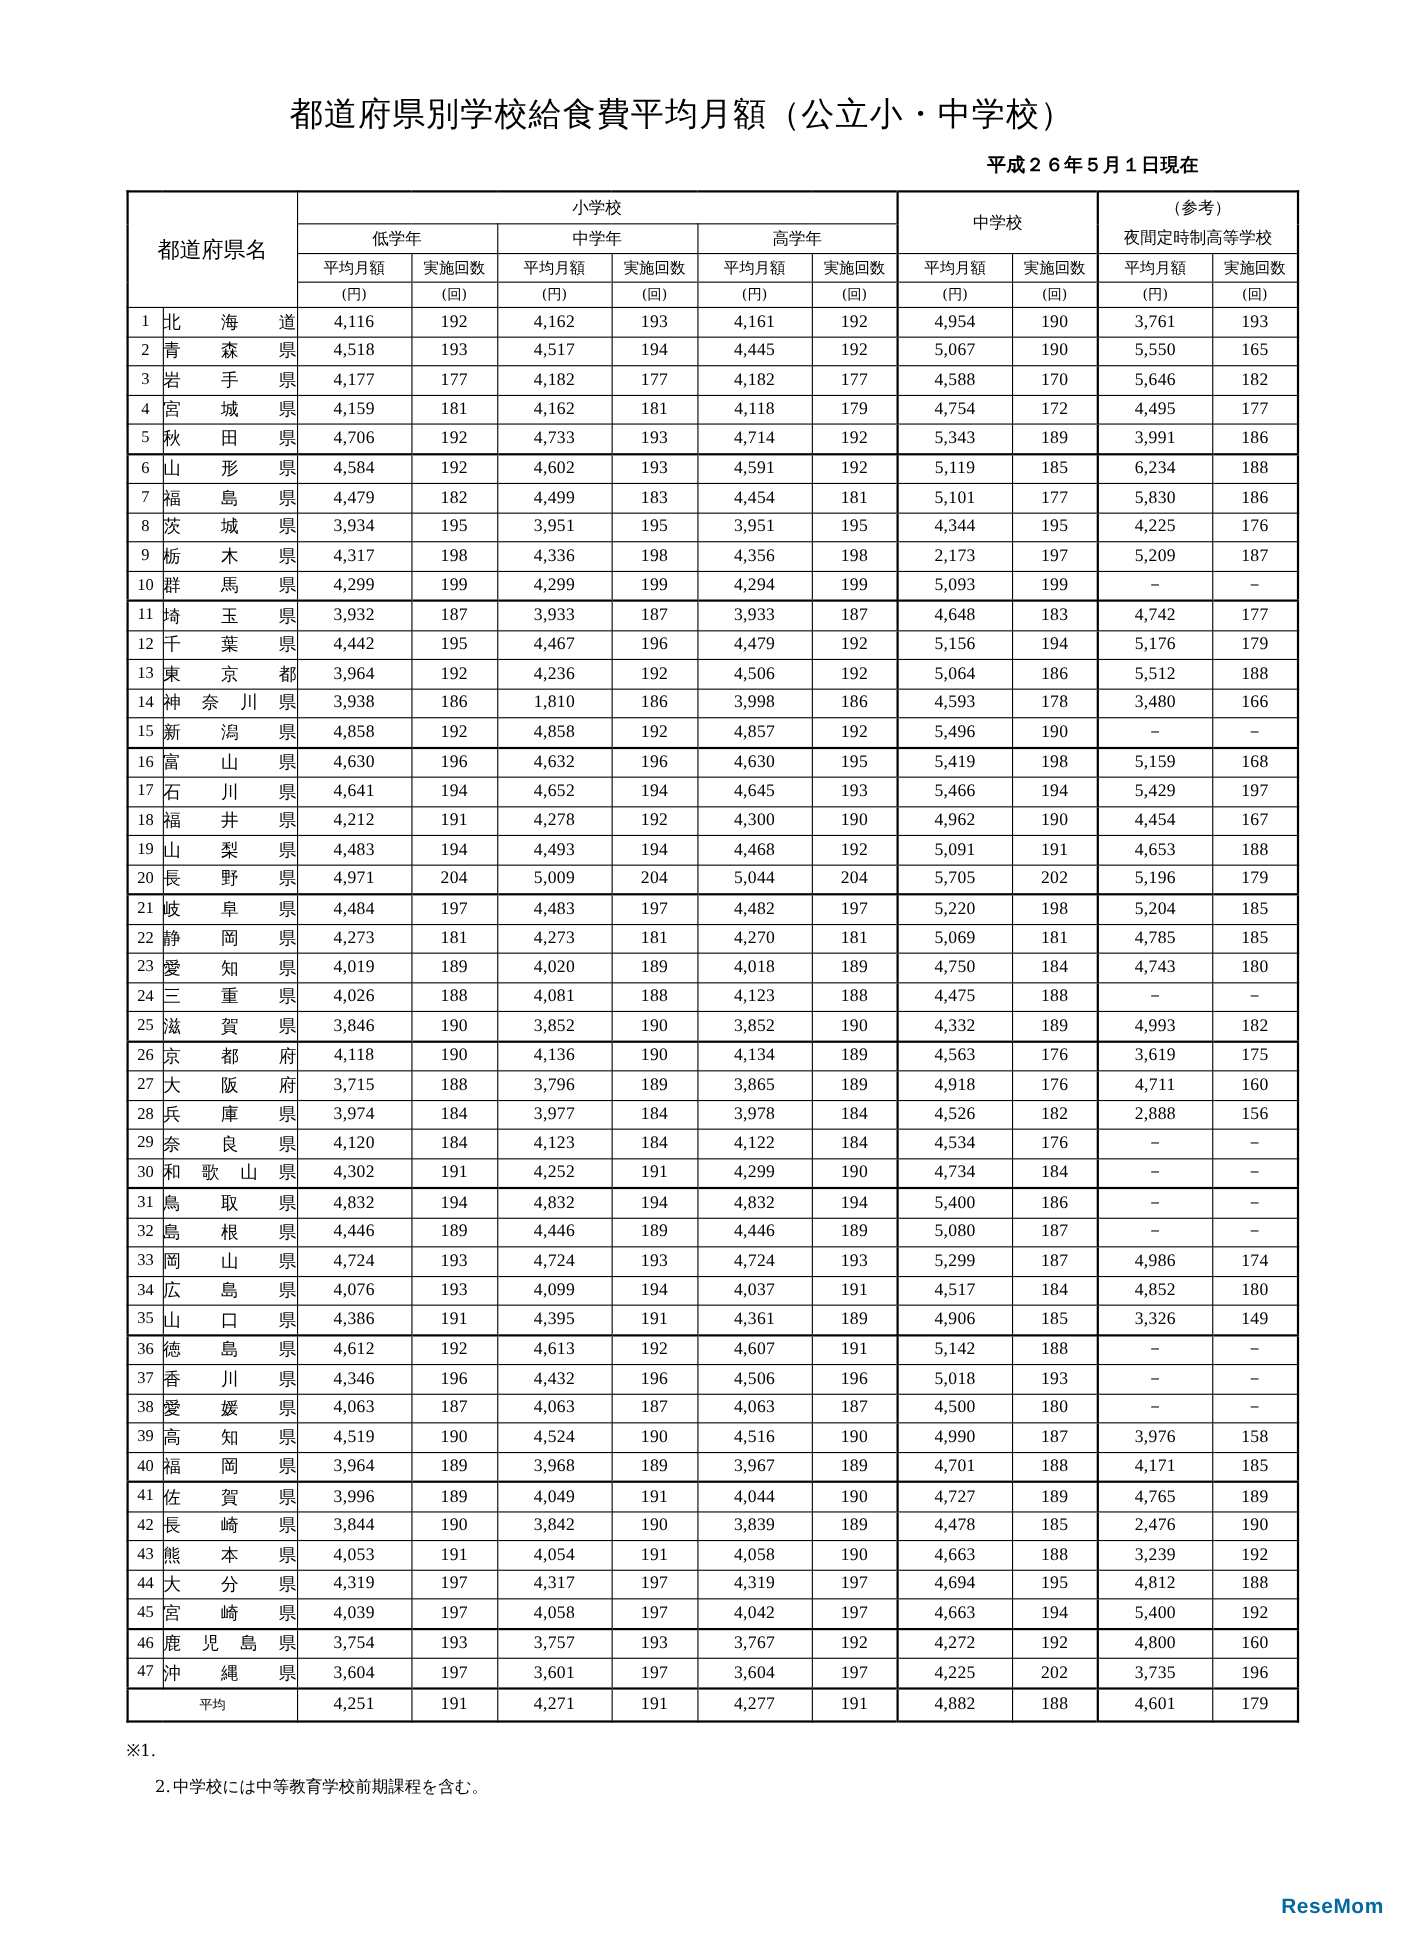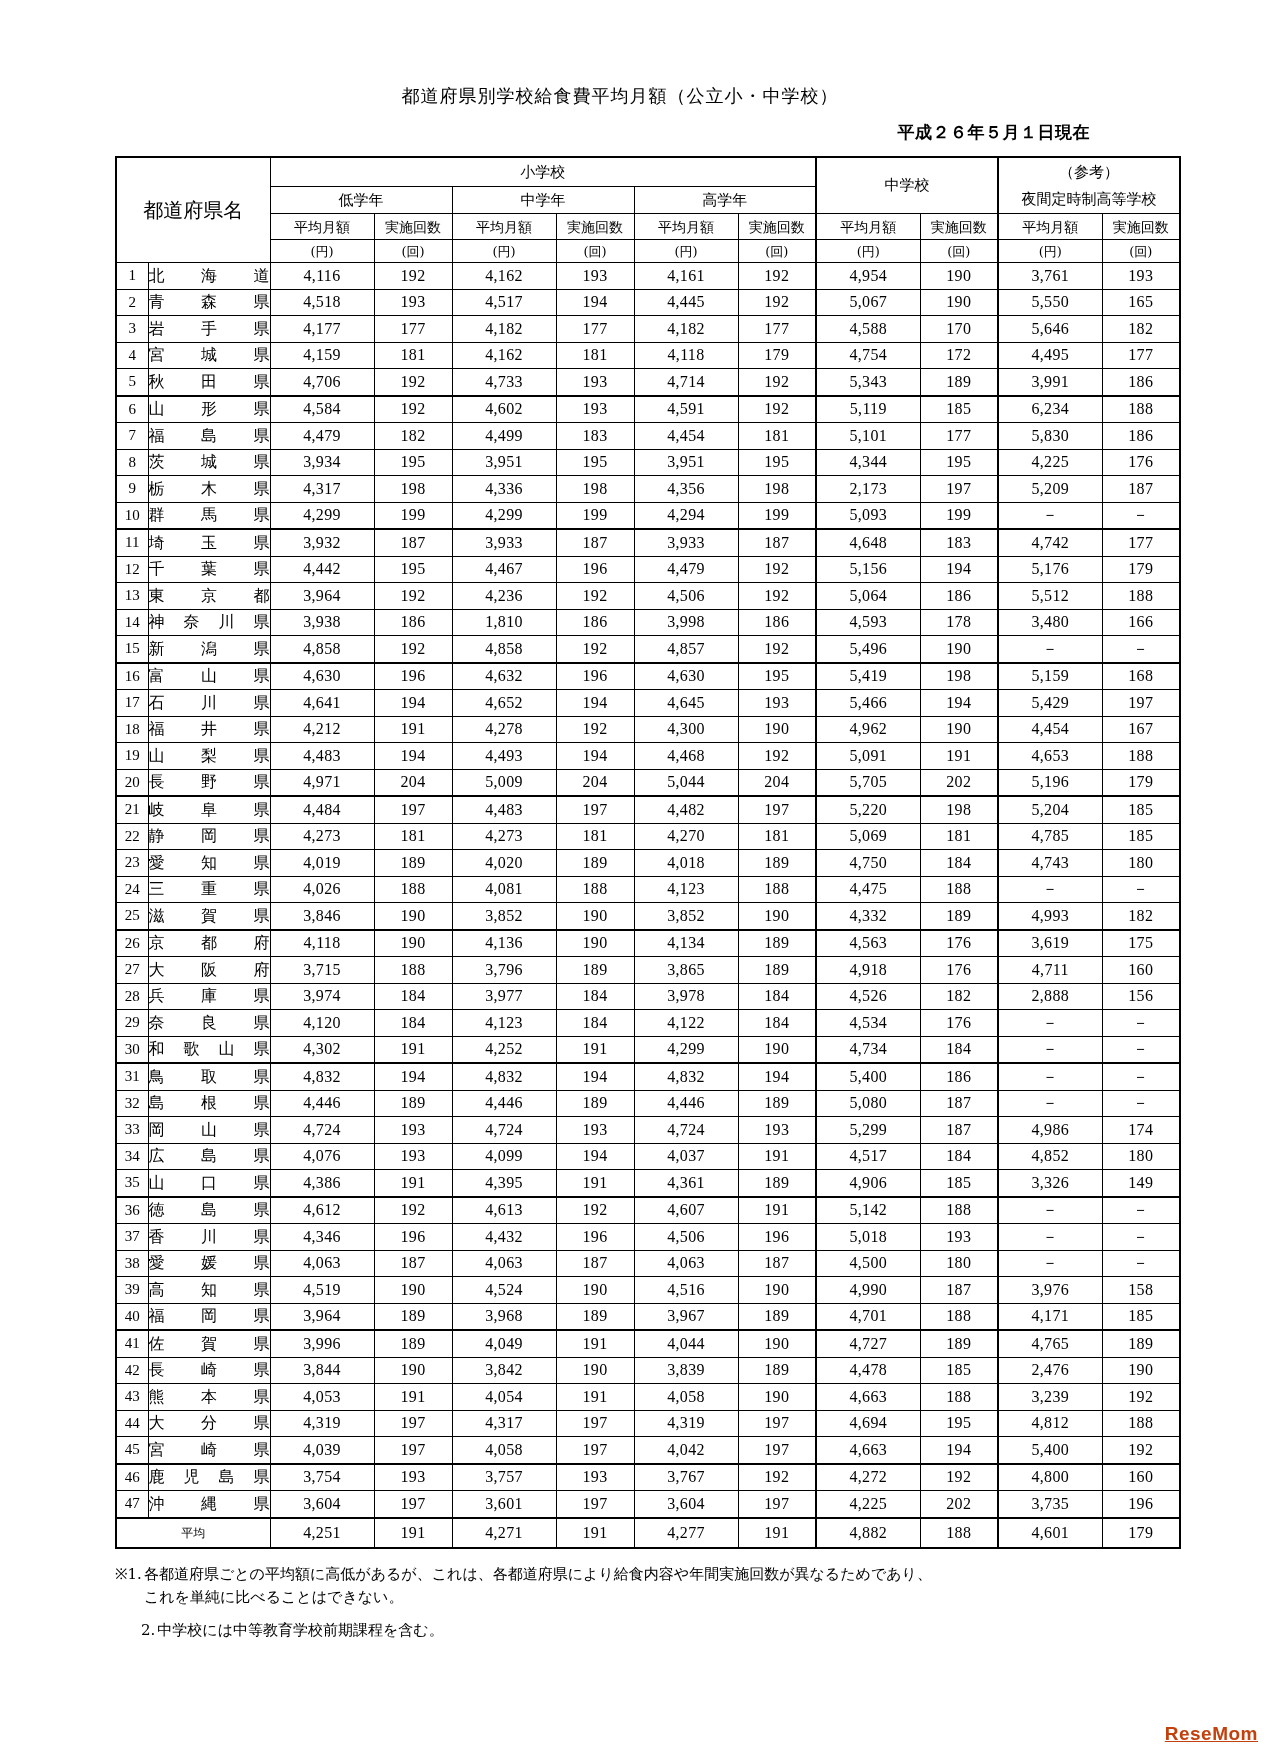--- a/index.html
+++ b/index.html
@@ -16,21 +16,21 @@
     overflow: hidden;
   }
   .page {
     width: 1280px;
     height: 1759px;
     position: relative;
     box-sizing: border-box;
   }
   .title {
     text-align: center;
-    font-size: 18px;
+    font-size: 30px;
     font-weight: normal;
     letter-spacing: 1px;
     margin: 0;
     padding-top: 84px;
     padding-right: 40px;
     font-family: "DejaVu Serif", "Liberation Serif", serif;
   }
   .date-line {
     text-align: right;
     font-size: 17px;
@@ -136,25 +136,24 @@
   }
   .note-row { display: flex; }
   .note-mark { white-space: nowrap; padding-right: 2px; }
   .note-body { }
   .note2 { padding-left: 26px; padding-top: 10px; }
   .watermark {
     position: absolute;
     right: 22px;
     bottom: 14px;
     font-size: 19px;
-    color: #c2410c;
+    color: #0369a1;
     font-family: "Liberation Sans", sans-serif;
     font-weight: bold;
     letter-spacing: 0.5px;
-    text-decoration: underline;
   }
 </style>
 </head>
 <body>
 
 <div class="page">
 
   <div class="title">都道府県別学校給食費平均月額（公立小・中学校）</div>
   <div class="date-line">平成２６年５月１日現在</div>
 
@@ -884,24 +883,20 @@
             <td class="num">4,601</td>
             <td class="num">179</td>
           </tr>
         </tbody>
     </table>
   </div>
 
   <div class="notes">
     <div class="note-row">
       <span class="note-mark">※1.</span>
-      <span class="note-body">
-        <span>各都道府県ごとの平均額に高低があるが、これは、各都道府県により給食内容や年間実施回数が異なるためであり、</span><br>
-        <span>これを単純に比べることはできない。</span>
-      </span>
     </div>
     <div class="note-row note2">
       <span class="note-mark">2.</span>
       <span class="note-body">中学校には中等教育学校前期課程を含む。</span>
     </div>
   </div>
 
   <div class="watermark">ReseMom</div>
 </div>
 

